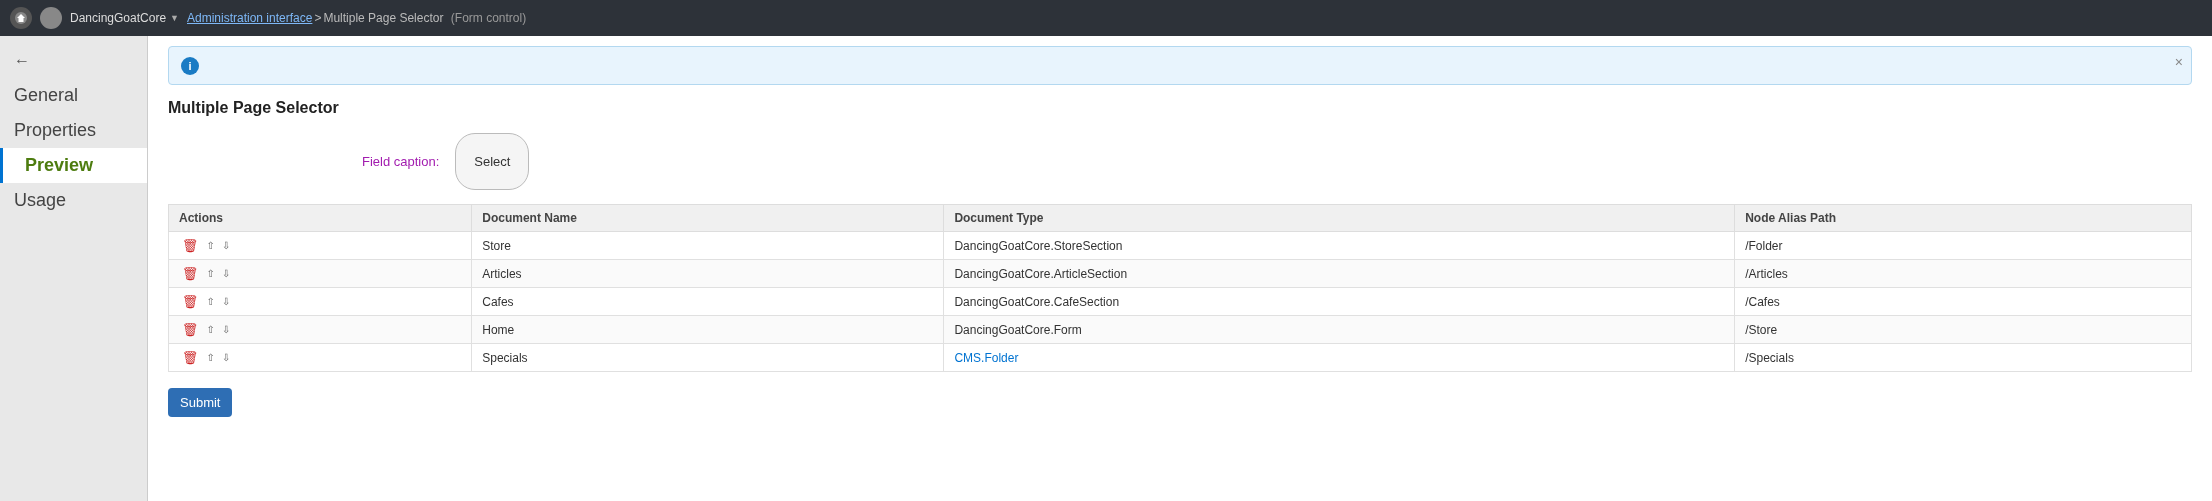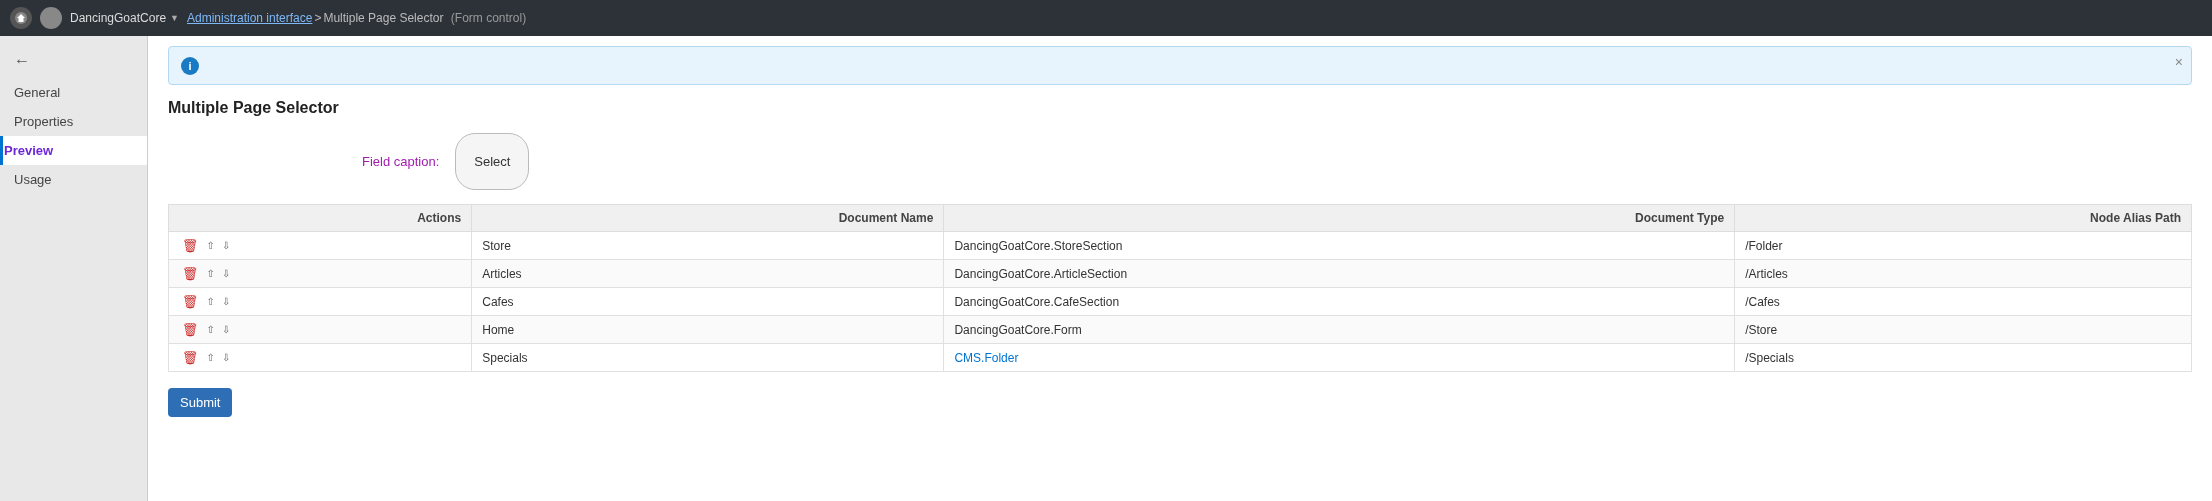--- a/index.html
+++ b/index.html
@@ -62,28 +62,28 @@
       cursor: pointer;
       color: #555;
       font-size: 16px;
       display: flex; align-items: center;
       margin-bottom: 4px;
     }
     .sidebar-item {
       padding: 7px 14px;
       cursor: pointer;
       color: #444;
-      font-size: 13px;
+      font-size: 18px;
     }
     .sidebar-item.active {
       background: #fff;
-      color: #6d28d9;
+      color: #4d7c0f;
       border-left: 3px solid #0073d1;
       font-weight: 600;
-      padding-left: 1px;
+      padding-left: 22px;
     }
 
     
     .main {
       flex: 1;
       background: #fff;
       overflow-y: auto;
       padding: 10px 20px 20px 20px;
     }
 
@@ -152,21 +152,21 @@
     .data-table {
       width: 100%;
       border-collapse: collapse;
       margin-left: 0;
       margin-bottom: 16px;
     }
     .data-table th {
       background: #f0f0f0;
       border: 1px solid #ddd;
       padding: 6px 10px;
-      text-align: right;
+      text-align: left;
       font-size: 12px;
       font-weight: 600;
       color: #444;
     }
     .data-table td {
       border: 1px solid #e0e0e0;
       padding: 5px 10px;
       font-size: 12px;
       color: #333;
       vertical-align: middle;

